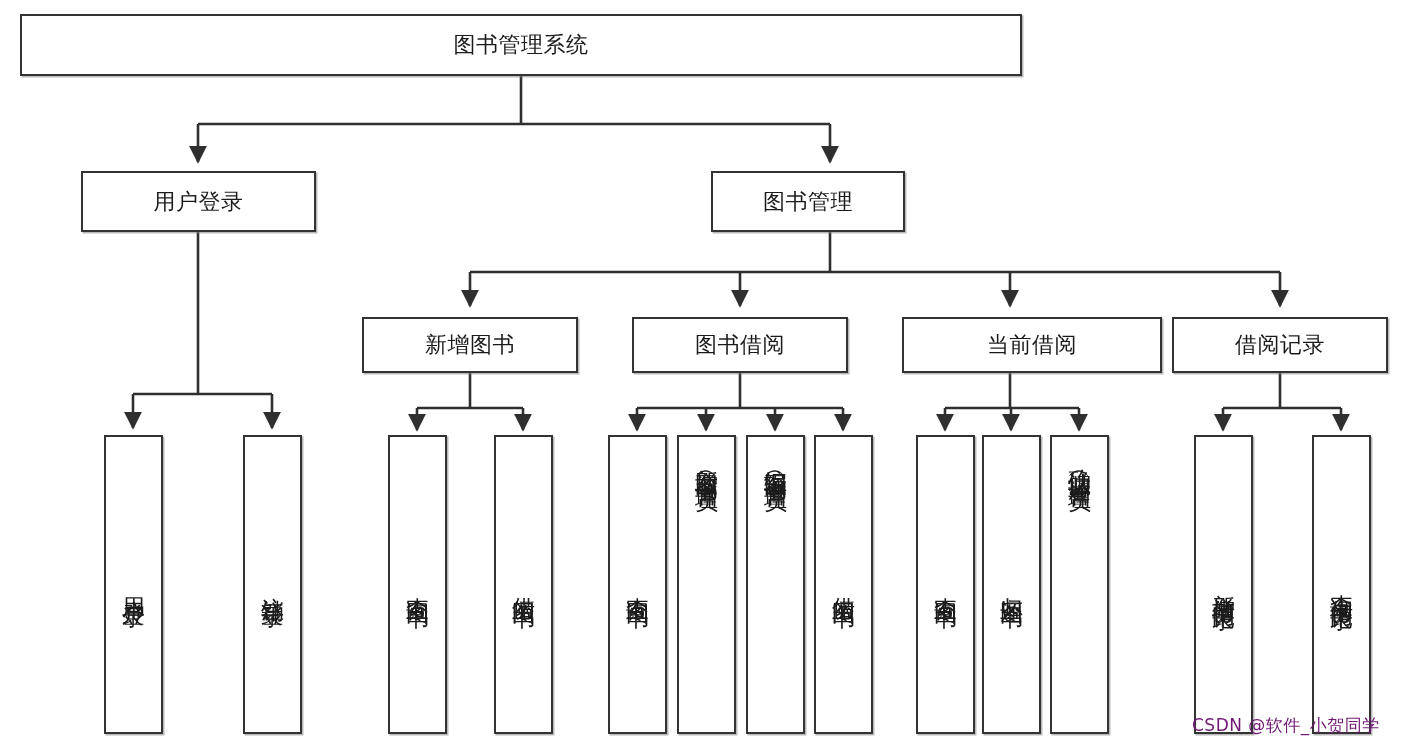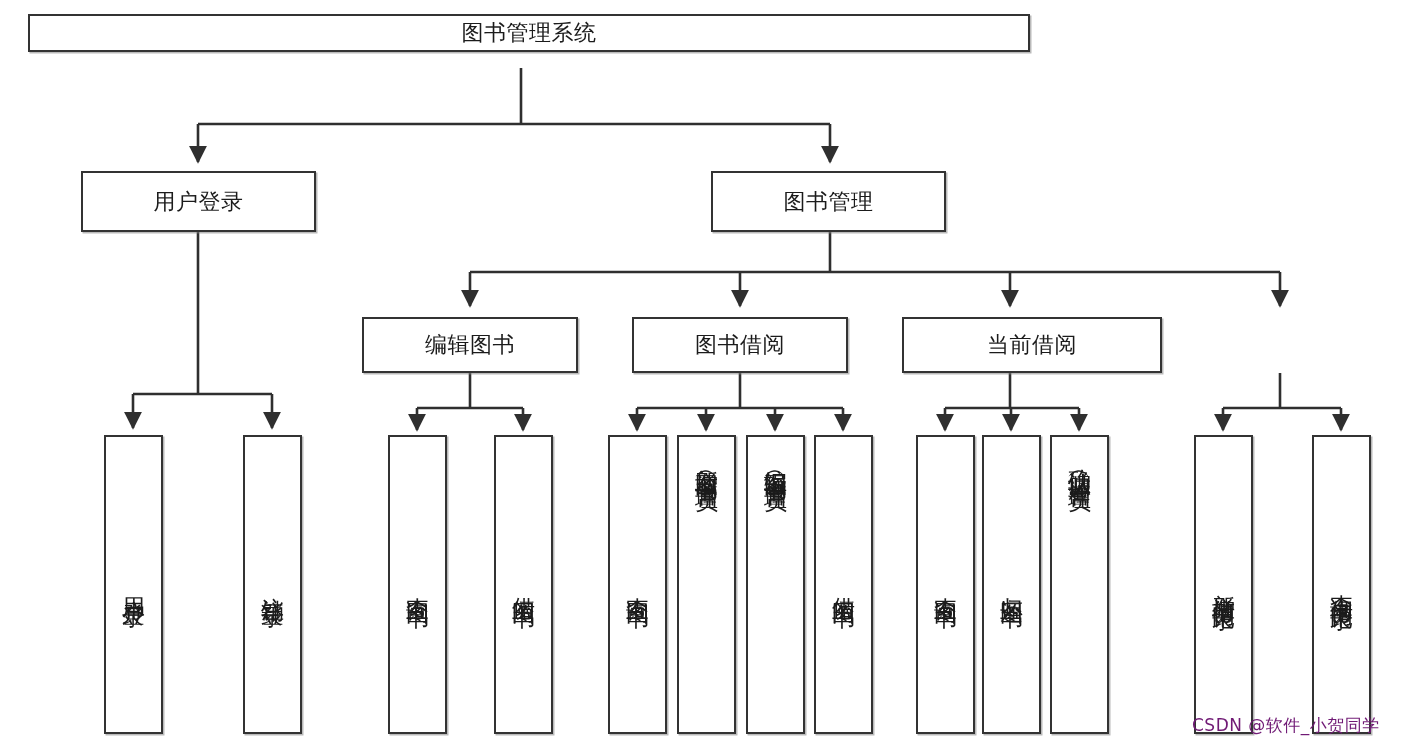--- a/index.html
+++ b/index.html
@@ -120,40 +120,43 @@
       <path d="M 1011 408 L 1011 430" marker-end="url(#arrow)"></path>
       <path d="M 1079 408 L 1079 430" marker-end="url(#arrow)"></path>
 
       <path d="M 1280 373 L 1280 408"></path>
       <path d="M 1223 408 L 1341 408"></path>
       <path d="M 1223 408 L 1223 430" marker-end="url(#arrow)"></path>
       <path d="M 1341 408 L 1341 430" marker-end="url(#arrow)"></path>
     </g>
   </svg>
 
-  <div class="node horiz" style="left:20px; top:14px; width:1002px; height:38px;margin-left:8px;">
+  <div class="node horiz" style="left:20px; top:14px; width:1002px; height:62px;">
     <span class="label">图书管理系统</span>
   </div>
 
   <div class="node horiz" style="left:81px; top:171px; width:235px; height:61px;">
     <span class="label">用户登录</span>
   </div>
-  <div class="node horiz" style="left:711px; top:171px; width:235px; height:61px;">
+  <div class="node horiz" style="left:711px; top:171px; width:194px; height:61px;">
     <span class="label">图书管理</span>
   </div>
 
   <div class="node horiz" style="left:362px; top:317px; width:216px; height:56px;">
-    <span class="label">编辑图书</span>
+    <span class="label">新增图书</span>
   </div>
   <div class="node horiz" style="left:632px; top:317px; width:216px; height:56px;align-items:center;">
     <span class="label">图书借阅</span>
   </div>
   <div class="node horiz" style="left:902px; top:317px; width:260px; height:56px;">
     <span class="label">当前借阅</span>
   </div>
+  <div class="node horiz" style="left:1172px; top:317px; width:216px; height:56px;">
+    <span class="label">借阅记录</span>
+  </div>
 
   <div class="node vert mid" style="left:104px; top:435px; width:59px; height:299px;">
     <span class="label">用户登录</span>
   </div>
   <div class="node vert mid" style="left:243px; top:435px; width:59px; height:299px;">
     <span class="label">注销登录</span>
   </div>
 
   <div class="node vert mid" style="left:388px; top:435px; width:59px; height:299px;">
     <span class="label">查询图书</span>

